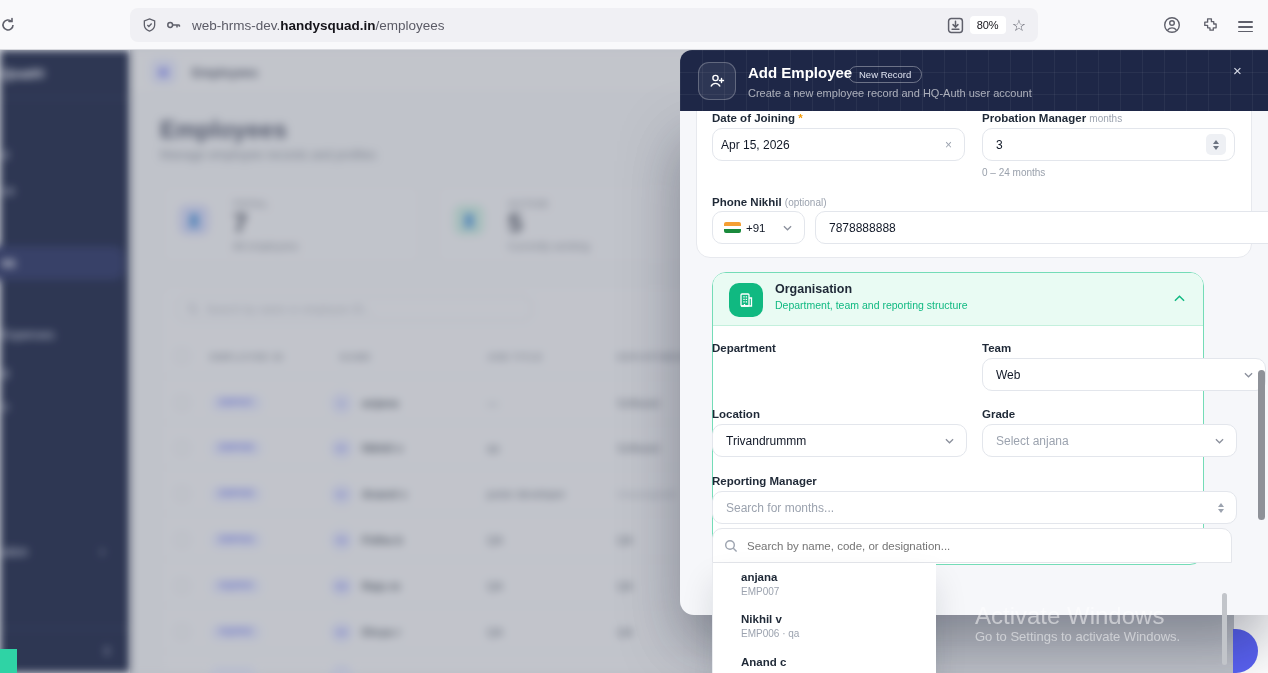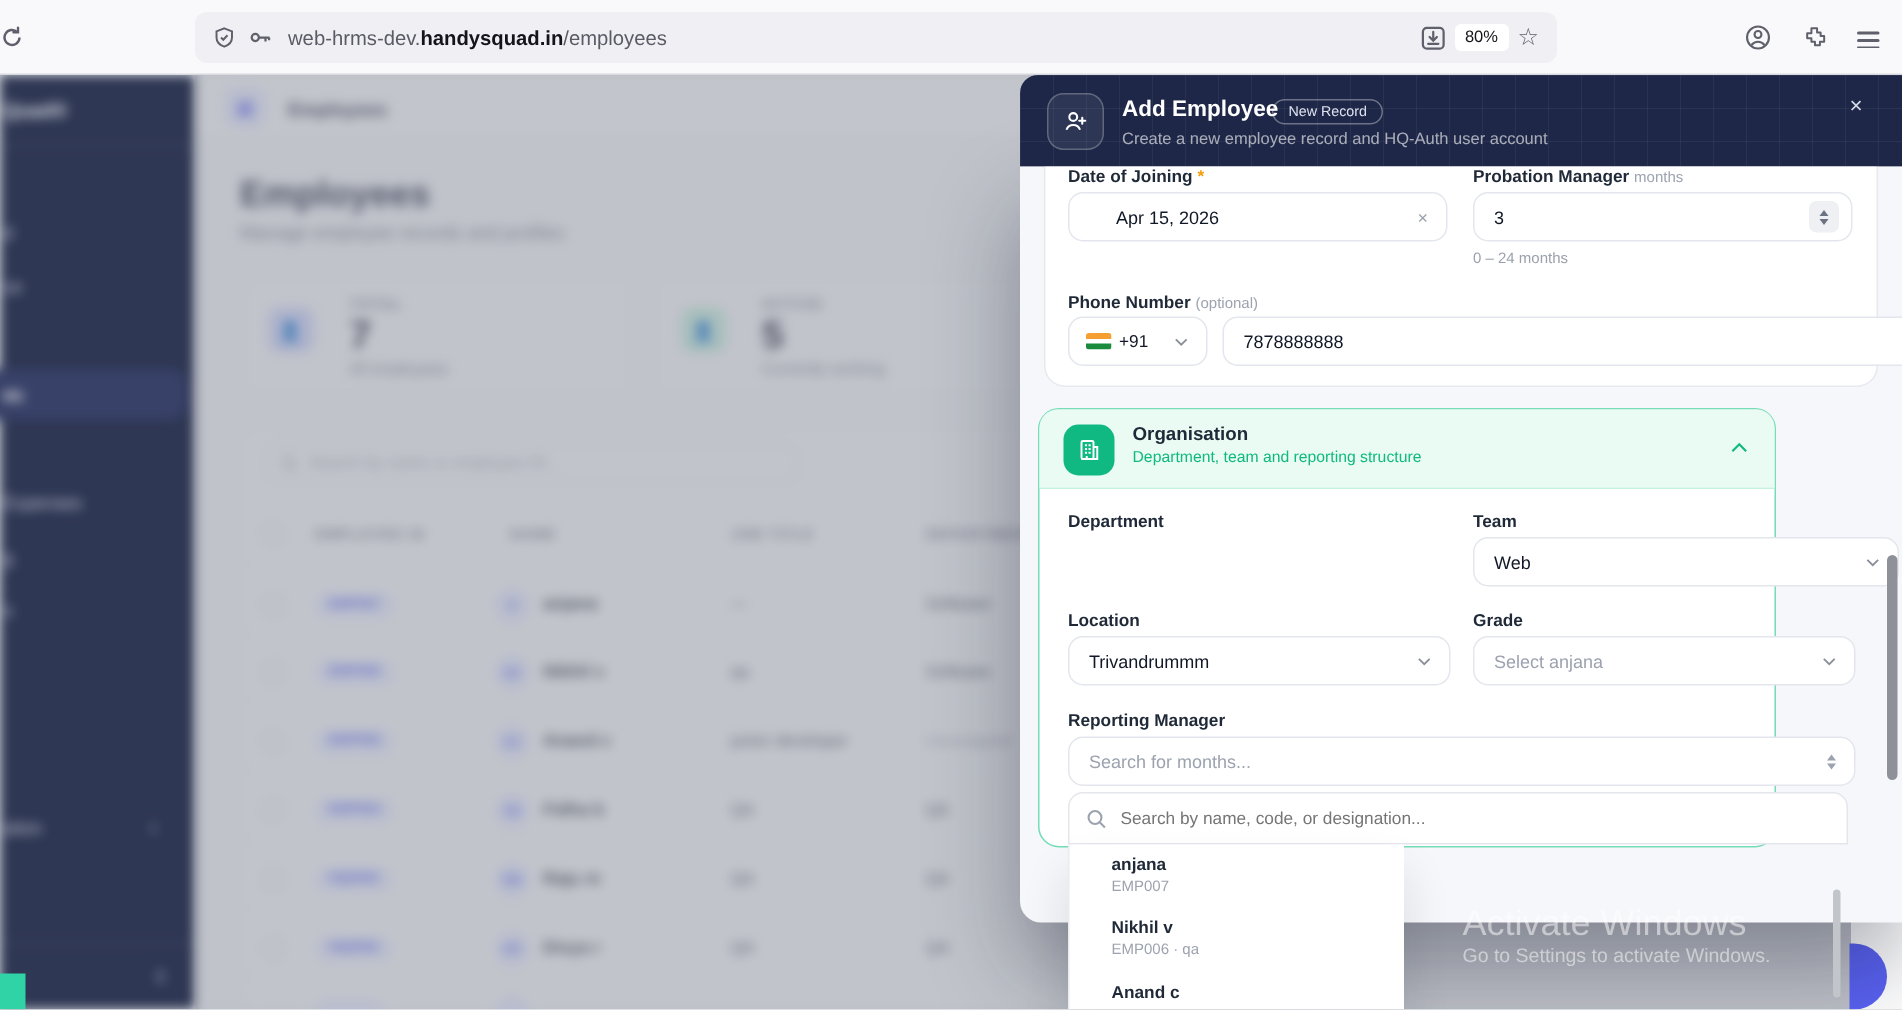--- a/index.html
+++ b/index.html
@@ -71,21 +71,21 @@
   .flabel .req{color:#f59e0b}
   .inputbox{position:absolute;height:33px;background:#fff;border:1px solid #e3e6ec;border-radius:10px;display:flex;align-items:center;font-size:12px;color:#111827}
   .inputbox .ph{color:#9ca3af}
   .help{position:absolute;font-size:10px;color:#9aa1ac}
   .sel-chev{margin-left:auto;margin-right:12px}
   .stepper{margin-left:auto;margin-right:8px;width:20px;height:21px;background:#eef0f4;border-radius:5px;display:flex;flex-direction:column;align-items:center;justify-content:center;gap:2px}
   .tri-up{width:0;height:0;border-left:3.5px solid transparent;border-right:3.5px solid transparent;border-bottom:4px solid #6b7280}
   .tri-dn{width:0;height:0;border-left:3.5px solid transparent;border-right:3.5px solid transparent;border-top:4px solid #6b7280}
   .flag{width:17px;height:11px;border-radius:2px;overflow:hidden;display:flex;flex-direction:column}
   .flag i{flex:1}
-  .org-card{left:12px;top:161px;width:492px;height:293px;background:#fff;border:1.5px solid #74dcb7;border-radius:14px}
+  .org-card{left:32px;top:161px;width:492px;height:293px;background:#fff;border:1.5px solid #74dcb7;border-radius:14px}
   .org-head{position:absolute;left:0;top:0;width:100%;height:53px;background:#e9fbf3;border-bottom:1px solid #c4f0dd;border-radius:12px 12px 0 0}
   .org-ico{position:absolute;left:16px;top:10px;width:34px;height:34px;background:#10b981;border-radius:10px;display:flex;align-items:center;justify-content:center}
   .org-title{position:absolute;left:62px;top:9px;font-size:12.5px;font-weight:700;color:#1f2937}
   .org-sub{position:absolute;left:62px;top:26px;font-size:10.5px;color:#10b981}
 
   
   .mgr-search{left:712px;top:528px;width:520px;height:35px;background:#fff;border:1px solid #e4e6eb;border-radius:10px 10px 0 0;display:flex;align-items:center;z-index:60}
   .mgr-search input{border:none;outline:none;background:transparent;font-size:11.5px;color:#6b7280;width:440px;font-family:"Liberation Sans",sans-serif}
   .mgr-list{left:712px;top:563px;width:224px;height:110px;background:#fff;border-left:1px solid #e9ebef;box-shadow:0 18px 30px rgba(20,25,45,.12);z-index:60}
   .opt-name{position:absolute;left:28px;font-size:11.5px;font-weight:700;color:#1f2937}
@@ -270,35 +270,35 @@
   <div class="abs footer-strip"></div>
   <div class="abs next-btn"></div>
 
   <div class="abs modal-body"></div>
   <div class="abs" style="left:680px;top:111px;width:588px;height:504px;z-index:32">
 
     <div class="abs card-a"></div>
 
     <div class="flabel" style="left:32px;top:1px"><span>Date of Joining</span> <span class="req">*</span></div>
     <div class="inputbox" style="left:32px;top:17px;width:253px">
-      <span style="margin-left:31px">Apr 15, 2026</span>
+      <span style="margin-left:8px">Apr 15, 2026</span>
       <span style="margin-left:auto;margin-right:12px;color:#9ca3af;font-size:12px">×</span>
     </div>
 
     <div class="flabel" style="left:302px;top:1px"><span>Probation Manager</span> <span class="muted">months</span></div>
     <div class="inputbox" style="left:302px;top:17px;width:253px">
       <span style="margin-left:13px">3</span>
       <span class="stepper">
           <span class="tri-up"></span>
           <span class="tri-dn"></span>
         </span>
     </div>
     <div class="help" style="left:302px;top:56px">0 – 24 months</div>
 
-    <div class="flabel" style="left:32px;top:85px"><span>Phone Number</span> <span class="muted">(optional)</span></div>
+    <div class="flabel" style="left:32px;top:85px"><span>Phone Nikhil</span> <span class="muted">(optional)</span></div>
     <div class="inputbox" style="left:32px;top:100px;width:93px">
       <span class="flag" style="margin-left:11px">
           <i style="background:#f59f33"></i>
           <i style="background:#fff"></i>
           <i style="background:#1a8a3c"></i>
         </span>
       <span style="margin-left:5px;font-size:11.5px">+91</span>
       <svg class="sel-chev" width="9" height="6" viewBox="0 0 10 6">
           <path d="M1 1l4 4 4-4" fill="none" stroke="#8b909c" stroke-width="1.4"></path>
         </svg>

